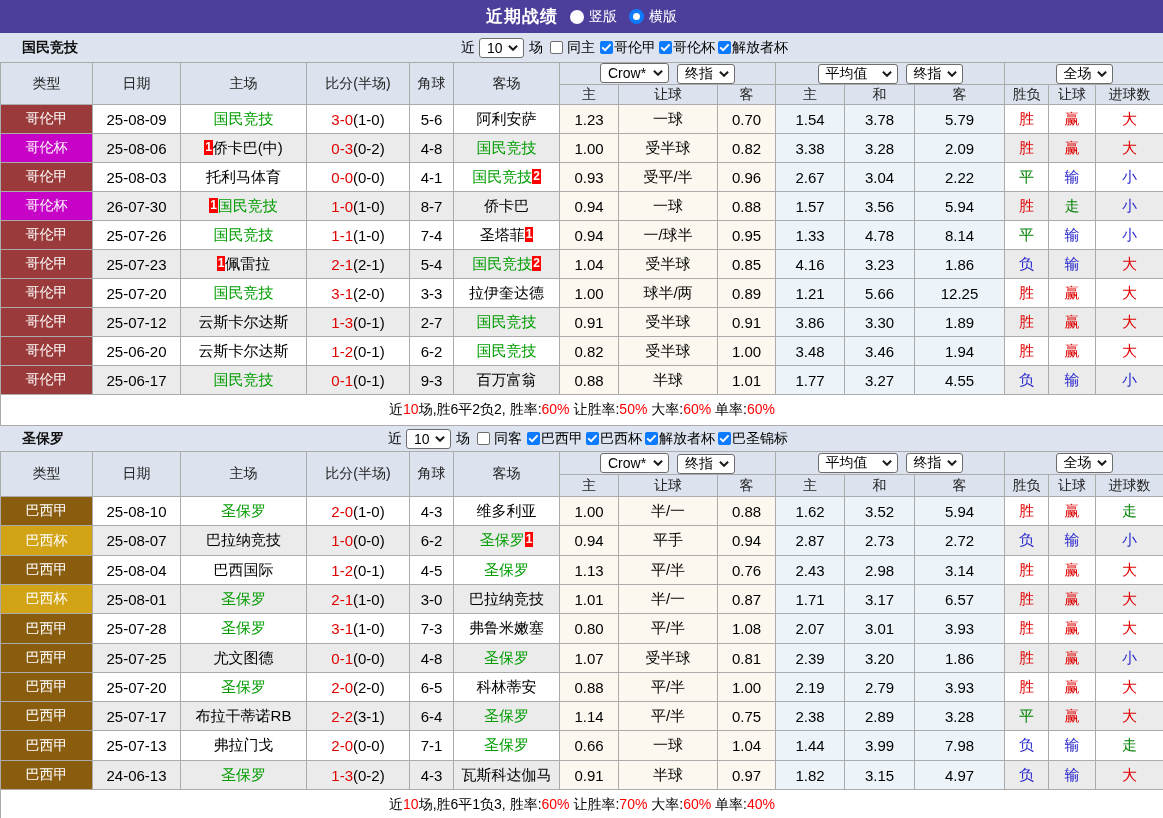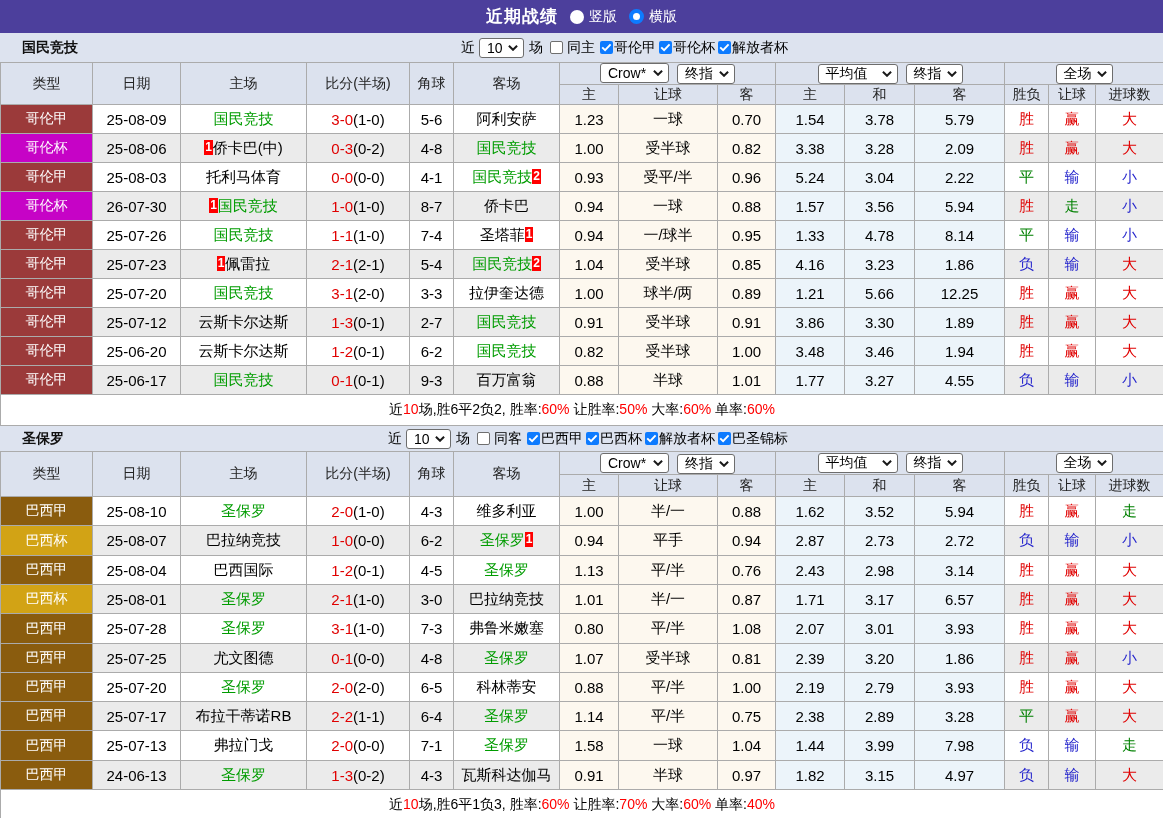--- a/index.html
+++ b/index.html
@@ -214,21 +214,21 @@
           <tr class="odd">
             <td class="type-cell" style="background: rgb(155, 58, 58);">哥伦甲</td>
             <td class="date-cell">25-08-03</td>
             <td class="team-cell"><span><span>托利马体育</span></span></td>
             <td class="score-cell"><span class="score-main">0-0</span><span class="score-half">(0-0)</span></td>
             <td class="corner-cell">4-1</td>
             <td class="team-cell"><span><span class="green">国民竞技</span><span class="card">2</span></span></td>
             <td class="col-odds">0.93</td>
             <td class="col-odds">受平/半</td>
             <td class="col-odds">0.96</td>
-            <td class="col-avg">5.24</td>
+            <td class="col-avg">2.67</td>
             <td class="col-avg">3.04</td>
             <td class="col-avg">2.22</td>
             <td class="res-cell" style="color: rgb(0, 128, 0);">平</td>
             <td class="res-cell" style="color: rgb(35, 35, 204);">输</td>
             <td class="res-cell" style="color: rgb(35, 35, 204);">小</td>
           </tr>
           <tr class="even">
             <td class="type-cell" style="background: rgb(198, 3, 198);">哥伦杯</td>
             <td class="date-cell">26-07-30</td>
             <td class="team-cell"><span><span class="card">1</span><span class="green">国民竞技</span></span></td>
@@ -589,41 +589,41 @@
             <td class="col-avg">2.79</td>
             <td class="col-avg">3.93</td>
             <td class="res-cell" style="color: rgb(224, 0, 0);">胜</td>
             <td class="res-cell" style="color: rgb(224, 0, 0);">赢</td>
             <td class="res-cell" style="color: rgb(224, 0, 0);">大</td>
           </tr>
           <tr class="even">
             <td class="type-cell" style="background: rgb(138, 92, 14);">巴西甲</td>
             <td class="date-cell">25-07-17</td>
             <td class="team-cell"><span><span>布拉干蒂诺RB</span></span></td>
-            <td class="score-cell"><span class="score-main">2-2</span><span class="score-half">(1-1)</span></td>
+            <td class="score-cell"><span class="score-main">2-2</span><span class="score-half">(3-1)</span></td>
             <td class="corner-cell">6-4</td>
             <td class="team-cell"><span><span class="green">圣保罗</span></span></td>
             <td class="col-odds">1.14</td>
             <td class="col-odds">平/半</td>
             <td class="col-odds">0.75</td>
             <td class="col-avg">2.38</td>
             <td class="col-avg">2.89</td>
             <td class="col-avg">3.28</td>
             <td class="res-cell" style="color: rgb(0, 128, 0);">平</td>
             <td class="res-cell" style="color: rgb(224, 0, 0);">赢</td>
             <td class="res-cell" style="color: rgb(224, 0, 0);">大</td>
           </tr>
           <tr class="odd" style="height: 30px;">
             <td class="type-cell" style="background: rgb(138, 92, 14);">巴西甲</td>
             <td class="date-cell">25-07-13</td>
             <td class="team-cell"><span><span>弗拉门戈</span></span></td>
             <td class="score-cell"><span class="score-main">2-0</span><span class="score-half">(0-0)</span></td>
             <td class="corner-cell">7-1</td>
             <td class="team-cell"><span><span class="green">圣保罗</span></span></td>
-            <td class="col-odds">1.58</td>
+            <td class="col-odds">0.66</td>
             <td class="col-odds">一球</td>
             <td class="col-odds">1.04</td>
             <td class="col-avg">1.44</td>
             <td class="col-avg">3.99</td>
             <td class="col-avg">7.98</td>
             <td class="res-cell" style="color: rgb(35, 35, 204);">负</td>
             <td class="res-cell" style="color: rgb(35, 35, 204);">输</td>
             <td class="res-cell" style="color: rgb(0, 128, 0);">走</td>
           </tr>
           <tr class="even">

